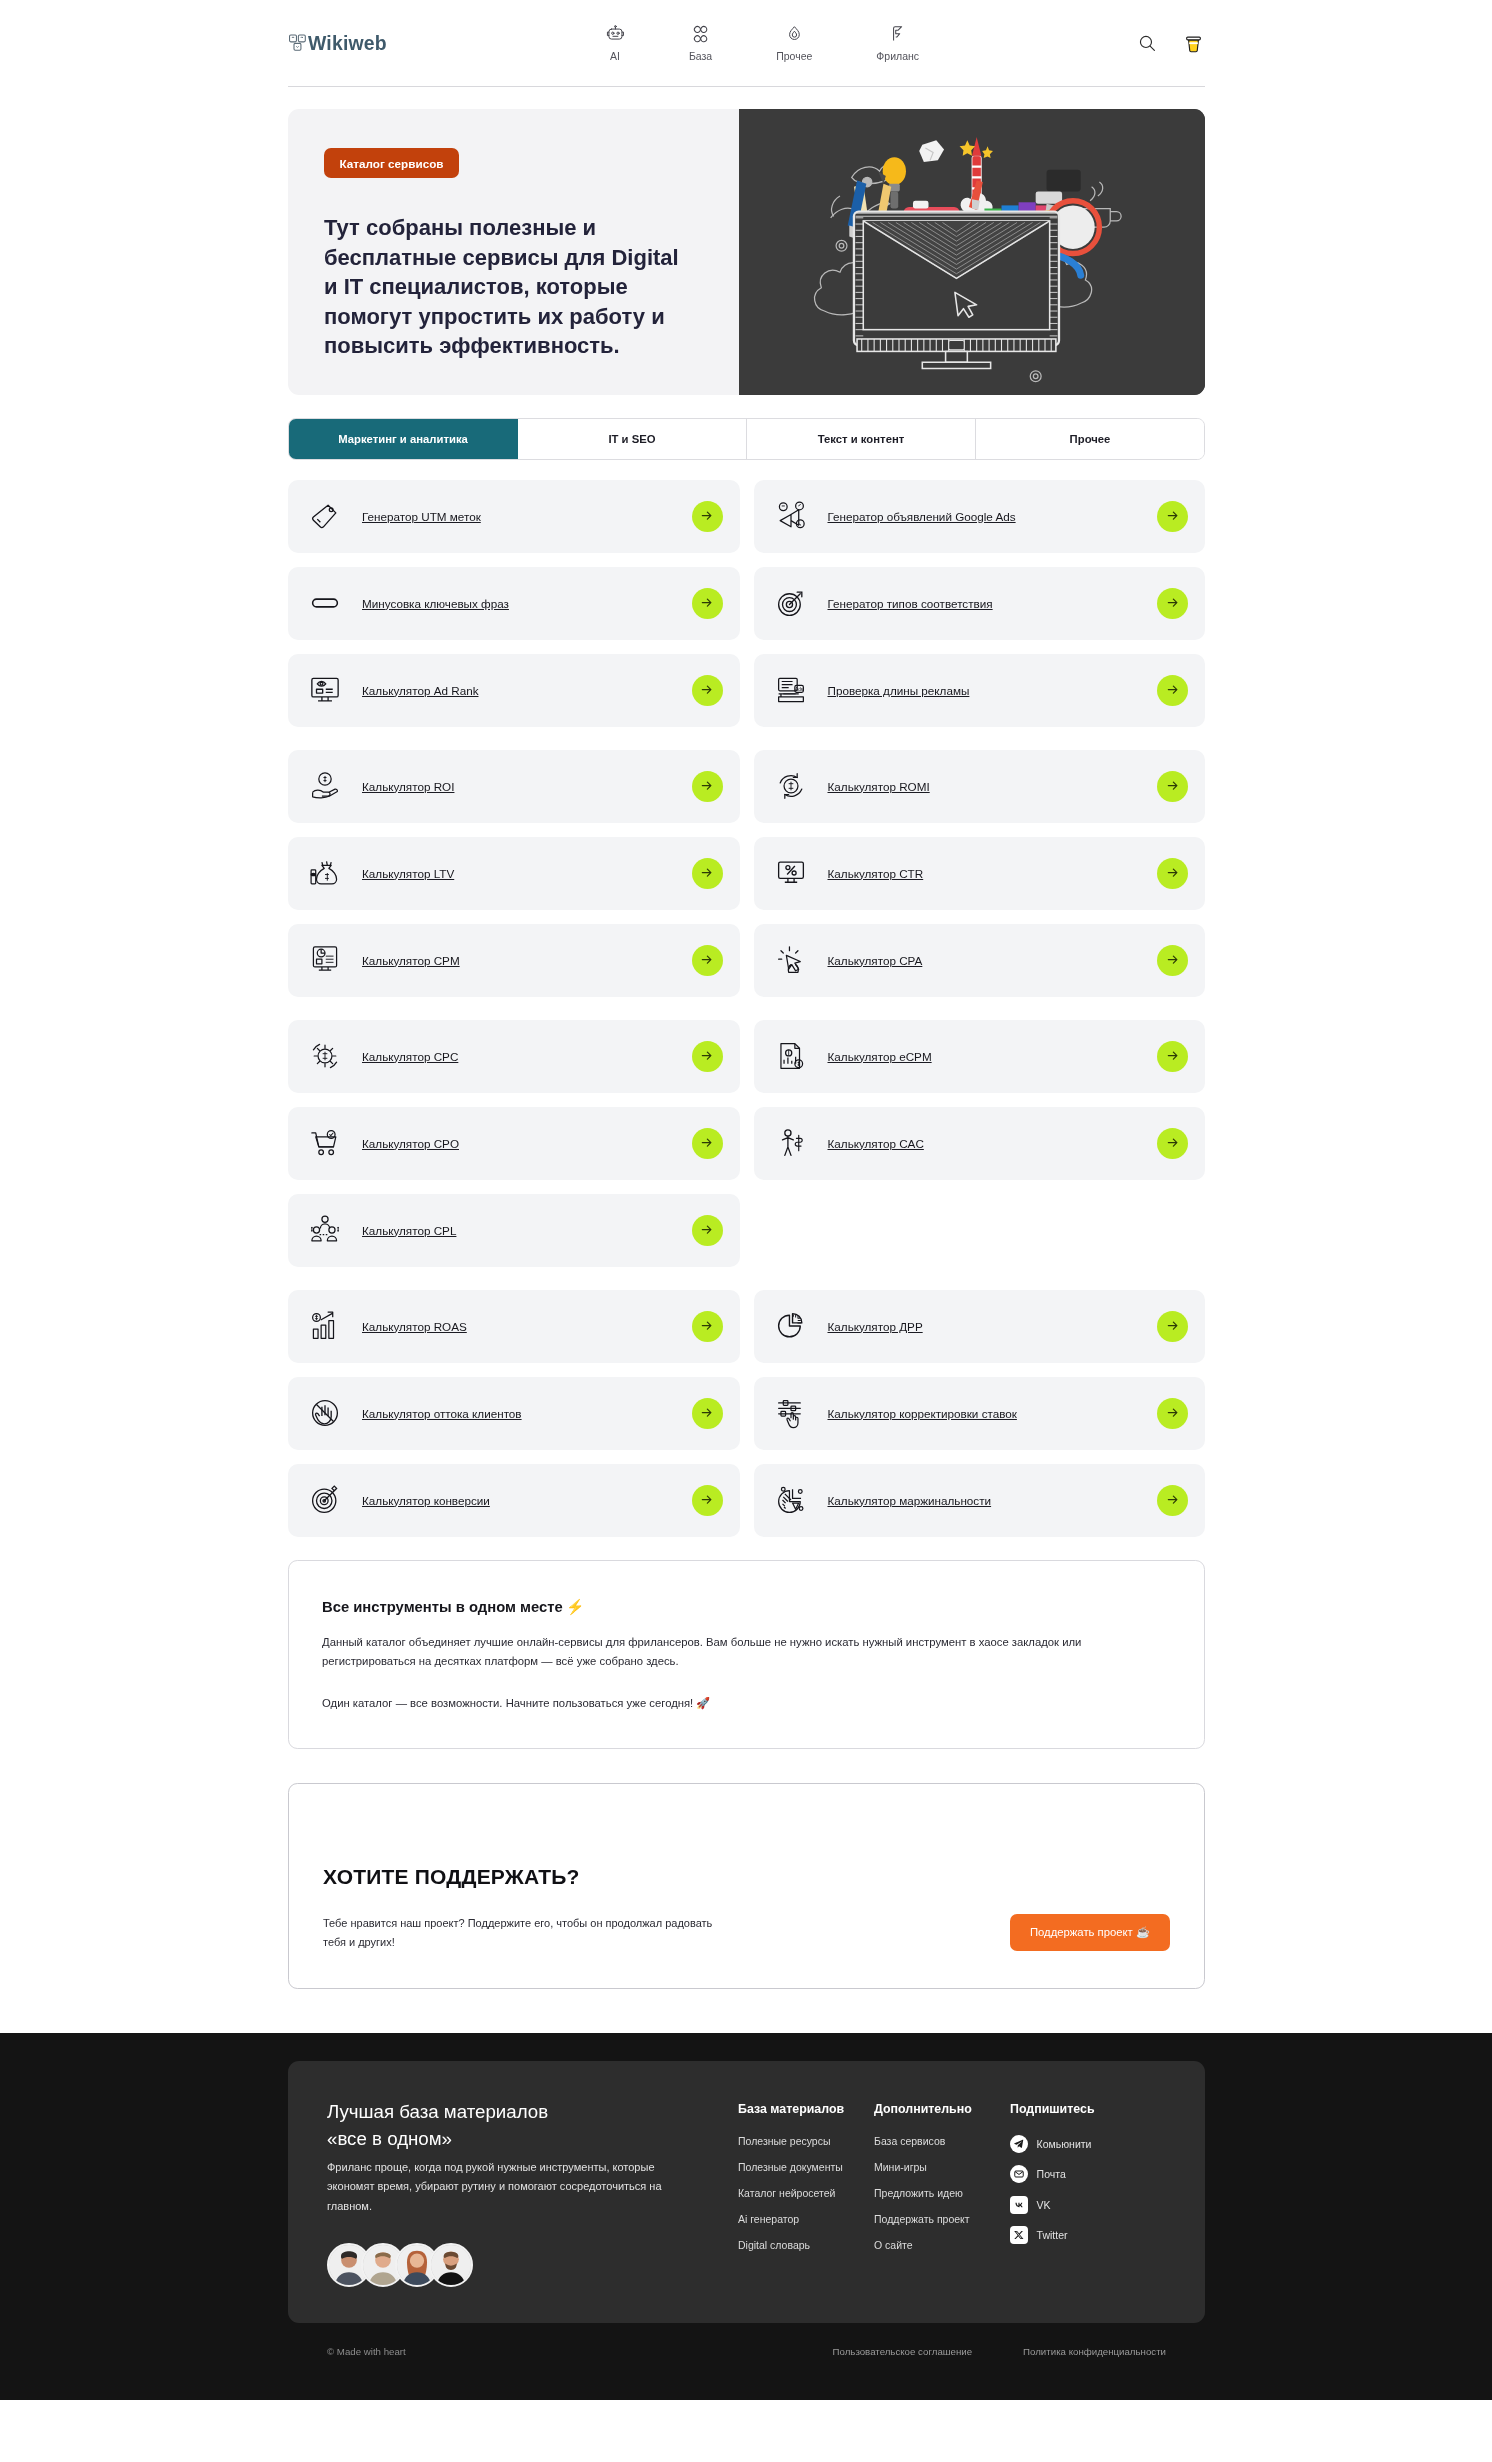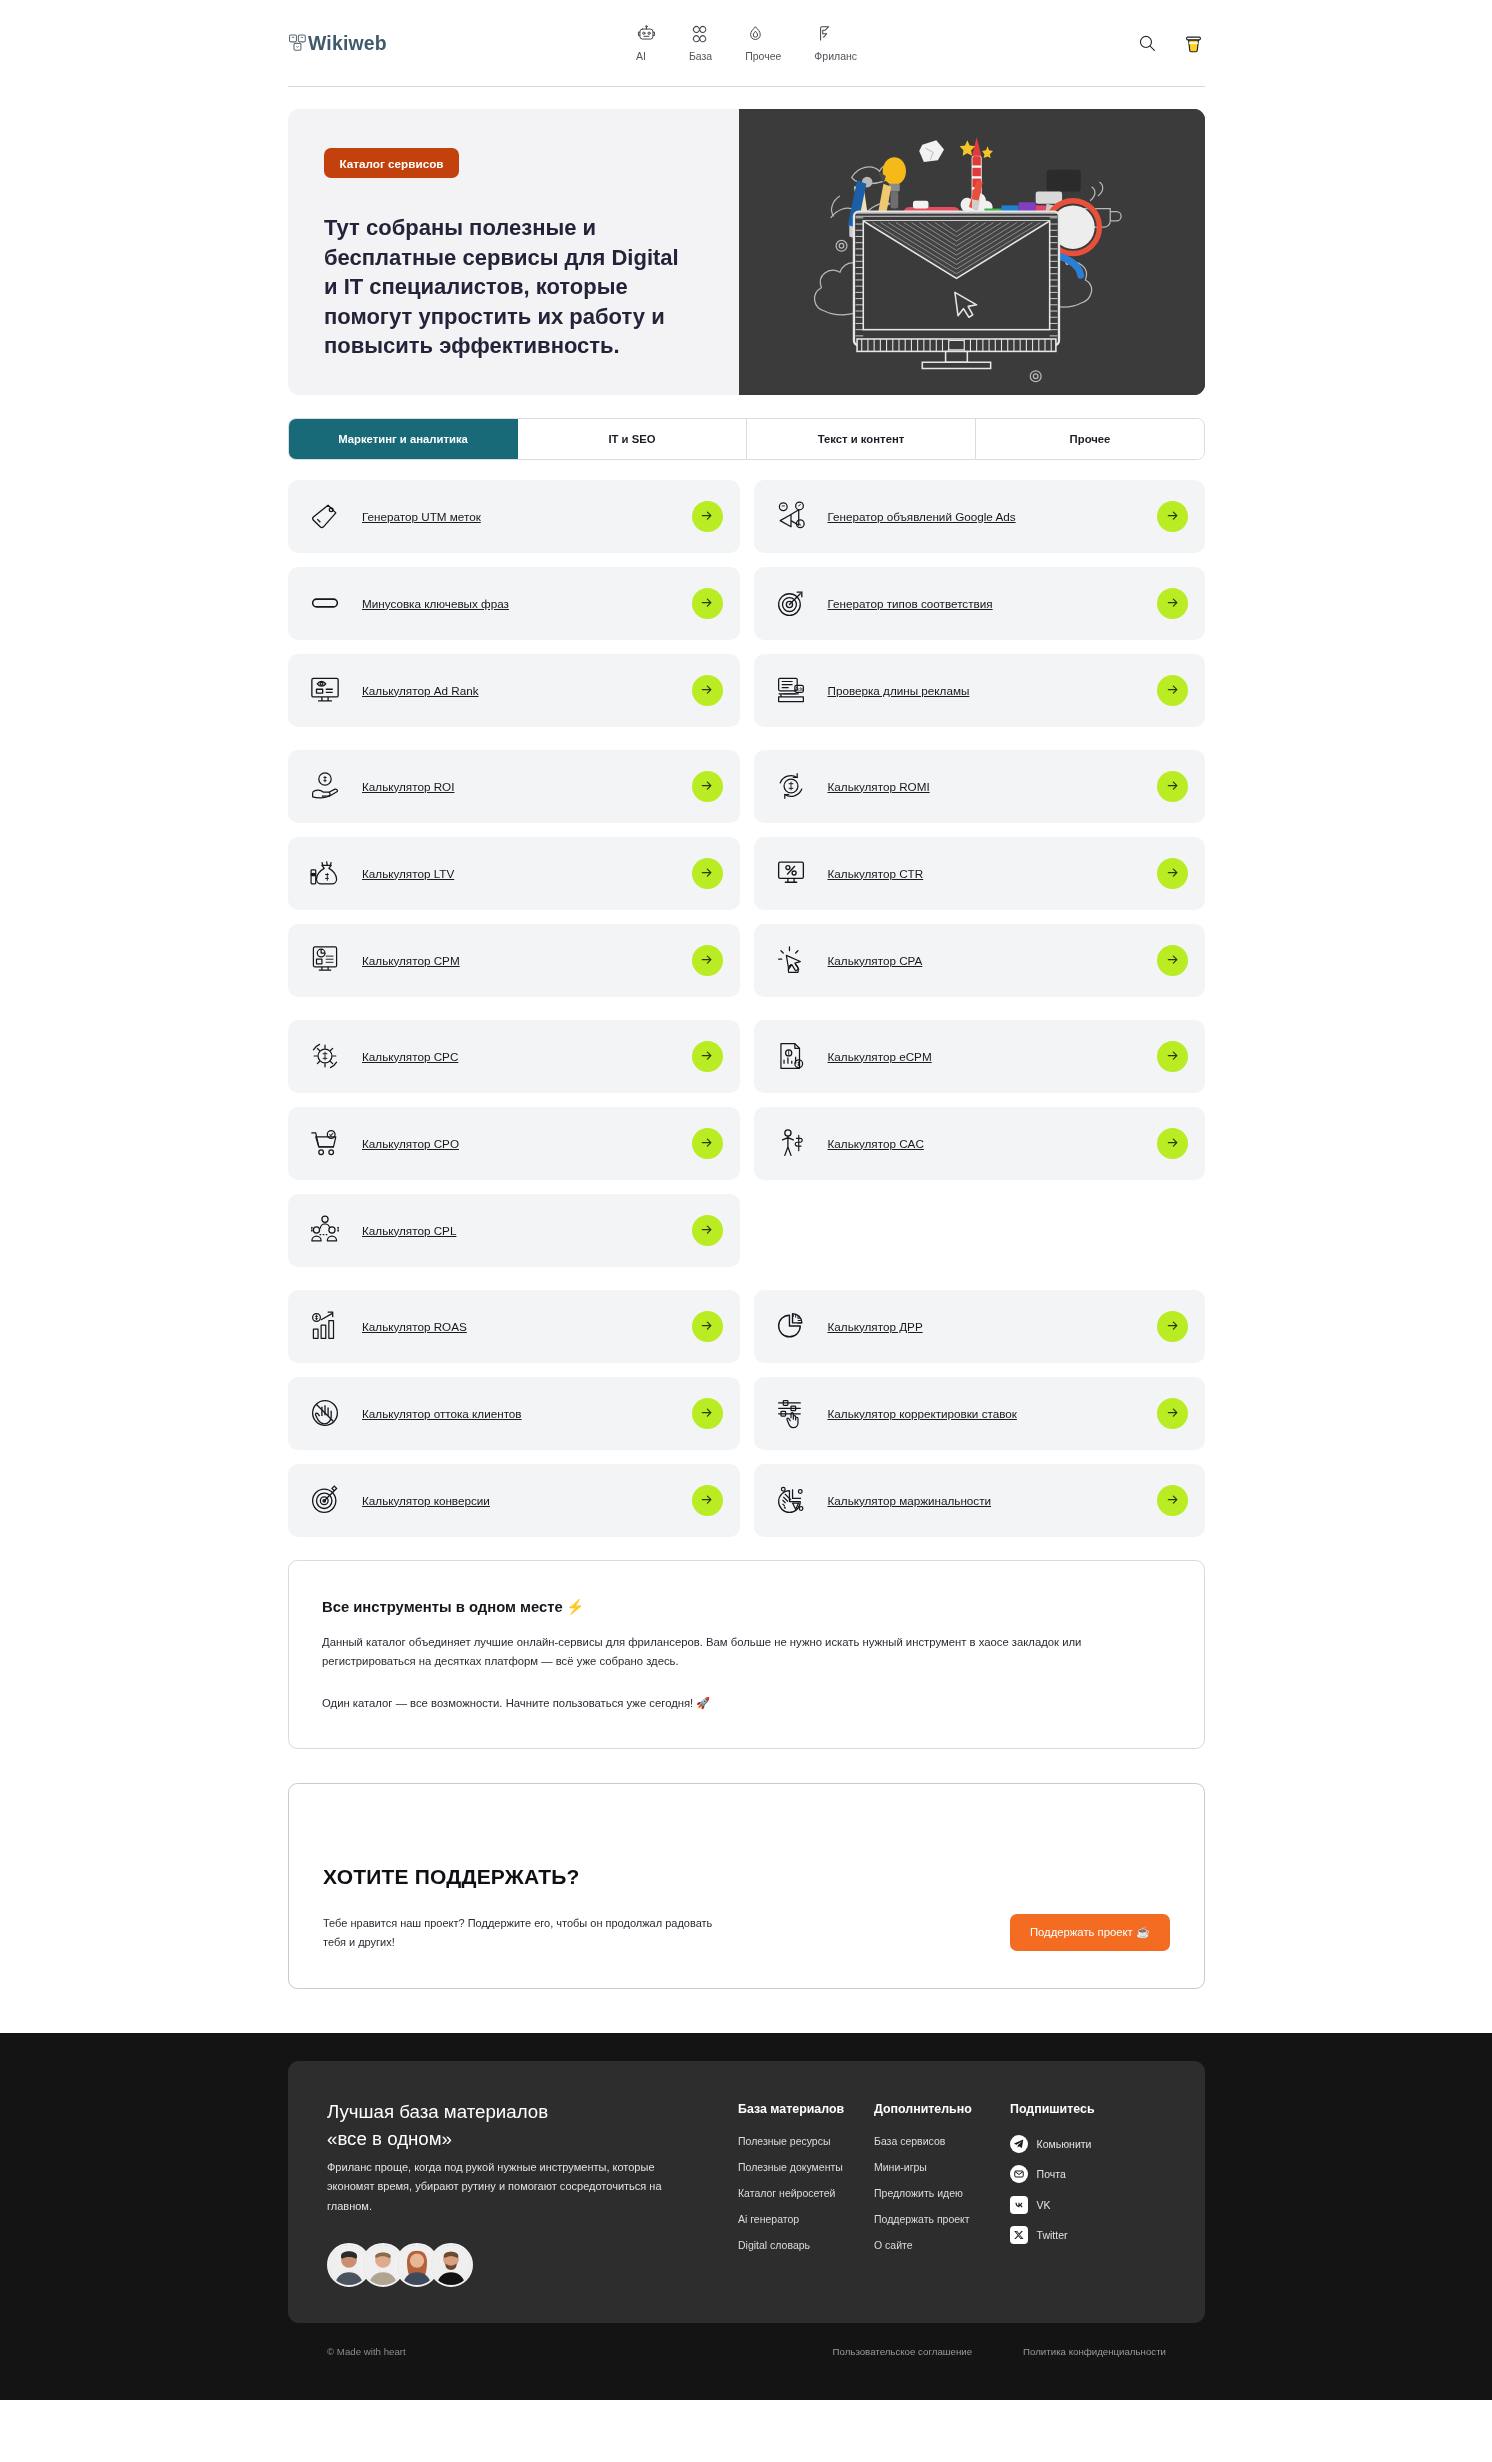--- a/index.html
+++ b/index.html
@@ -18,21 +18,21 @@
     height: 87px;
     display: flex; align-items: center;
     border-bottom: 0.8px solid #d8d8dc;
     position: relative;
   }
   .brand { display: flex; align-items: center; }
   .brand-mark { width: 20px; height: 20px; display: block; }
   .brand-name { font-size: 19.4px; font-weight: 700; color: #3f5a6b; letter-spacing: 0.2px; }
 
   .nav { position: absolute; left: 50%; transform: translateX(-50%); display: flex; gap: 33px; }
-  .nav-item { display: flex; flex-direction: column; gap: 5.4px; cursor: pointer; }
+  .nav-item { display: flex; flex-direction: column; align-items: center; gap: 5.4px; cursor: pointer; margin-left: 31px; }
   .nav-ico { width: 20px; height: 20px; display: block; color: #44444c; }
   .nav-label { font-size: 10.5px; color: #53535b; }
 
   .header-actions { margin-left: auto; display: flex; align-items: center; gap: 23px; }
   .hico { width: 23px; height: 23px; display: block; cursor: pointer; }
 
   
   .hero {
     width: 917px; margin: 22px auto 0;
     display: flex; gap: 0; align-items: stretch;

